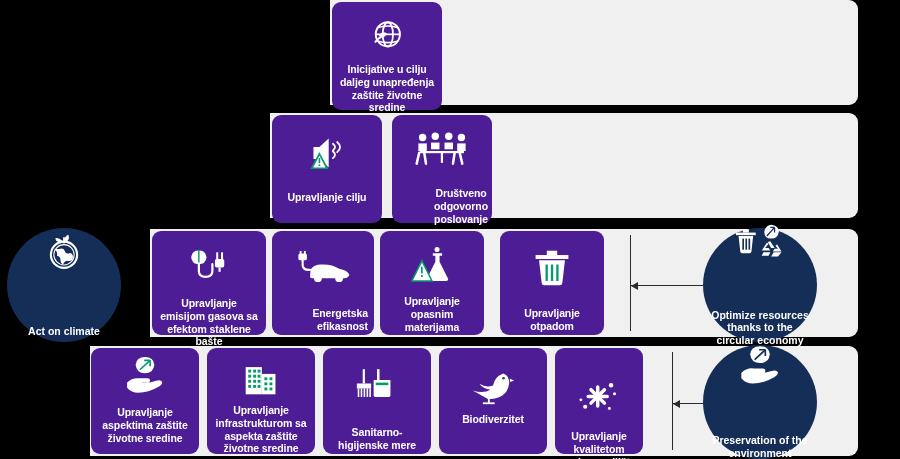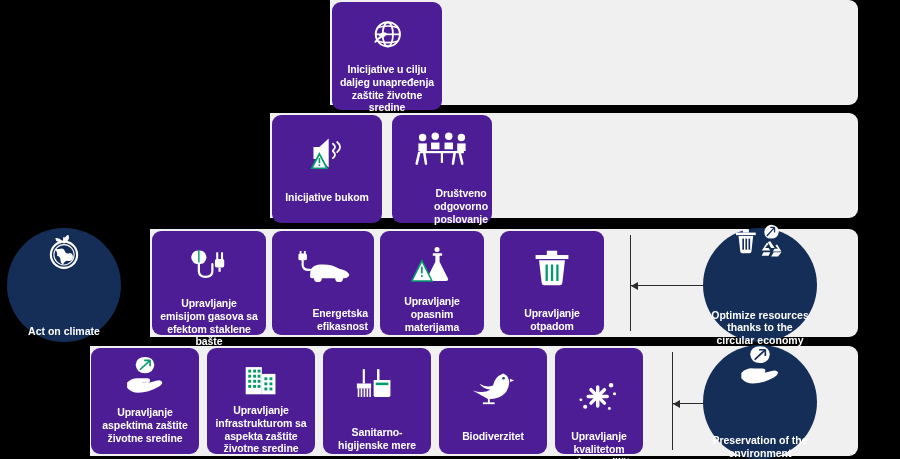--- a/index.html
+++ b/index.html
@@ -72,21 +72,21 @@
       <svg width="44" height="40" viewBox="0 0 52 46">
         <path d="M10 16 h7 L28 6 v34 L17 30 h-7 z" fill="#fff"></path>
         <path d="M33 12 q5 4 0 8" fill="none" stroke="#fff" stroke-width="2.1" stroke-linecap="round"></path>
         <path d="M33 21 q5 4 0 8" fill="none" stroke="#fff" stroke-width="2.1" stroke-linecap="round"></path>
         <path d="M38 10 q7 6 0 12" fill="none" stroke="#fff" stroke-width="2.1" stroke-linecap="round"></path>
         <path d="M17 24 L26 41 H8 z" fill="#fff" stroke="#059a6e" stroke-width="2"></path>
         <rect x="16.1" y="29" width="1.9" height="6" fill="#059a6e"></rect>
         <rect x="16.1" y="36.5" width="1.9" height="2" fill="#059a6e"></rect>
       </svg>
     </span>
-    <span class="lbl" style="margin-top:18px;">Inicijative bukom</span>
+    <span class="lbl" style="margin-top:18px;">Upravljanje cilju</span>
   </div>
 
   <div class="card" style="left:392px;top:115px;width:100px;height:108px;padding-top:16px;">
     <span class="ico">
       <svg width="54" height="40" viewBox="0 0 64 46">
         <circle cx="9" cy="7" r="4.4" fill="#fff"></circle>
         <circle cx="24" cy="5.5" r="4.4" fill="#fff"></circle>
         <circle cx="40" cy="5.5" r="4.4" fill="#fff"></circle>
         <circle cx="55" cy="7" r="4.4" fill="#fff"></circle>
         <path d="M4 14 h10 v9 h-10 z" fill="#fff"></path>
@@ -226,21 +226,21 @@
   <div class="card" style="left:439px;top:348px;width:108px;height:106px;padding-top:22px;">
     <span class="ico">
       <svg width="44" height="36" viewBox="0 0 52 42">
         <path d="M38 4 q8 3 7 12 q-1 9 -8 14 q-6 4 -14 4 h-3 l-18 -10 q13 4 21 -1 q-9 -1 -13 -7 q8 5 16 2 q2 -10 12 -14 z" fill="#fff"></path>
         <circle cx="38.5" cy="9.5" r="1.6" fill="#1f3f7a"></circle>
         <path d="M46 10 l5 2 l-5 2" fill="#fff"></path>
         <rect x="20" y="34" width="2.2" height="5" fill="#fff"></rect>
         <rect x="14" y="38" width="14" height="2.1" fill="#fff"></rect>
       </svg>
     </span>
-    <span class="lbl" style="margin-top:24px;">Biodiverzitet</span>
+    <span class="lbl" style="margin-top:7px;">Biodiverzitet</span>
   </div>
 
   <div class="card" style="left:555px;top:348px;width:88px;height:106px;padding-top:32px;">
     <span class="ico">
       <svg width="42" height="38" viewBox="0 0 48 44">
         <g fill="#fff">
           <rect x="20.5" y="6" width="4" height="26" rx="2" transform="rotate(0 22.5 19)"></rect>
           <rect x="20.5" y="6" width="4" height="26" rx="2" transform="rotate(45 22.5 19)"></rect>
           <rect x="20.5" y="6" width="4" height="26" rx="2" transform="rotate(90 22.5 19)"></rect>
           <rect x="20.5" y="6" width="4" height="26" rx="2" transform="rotate(135 22.5 19)"></rect>

